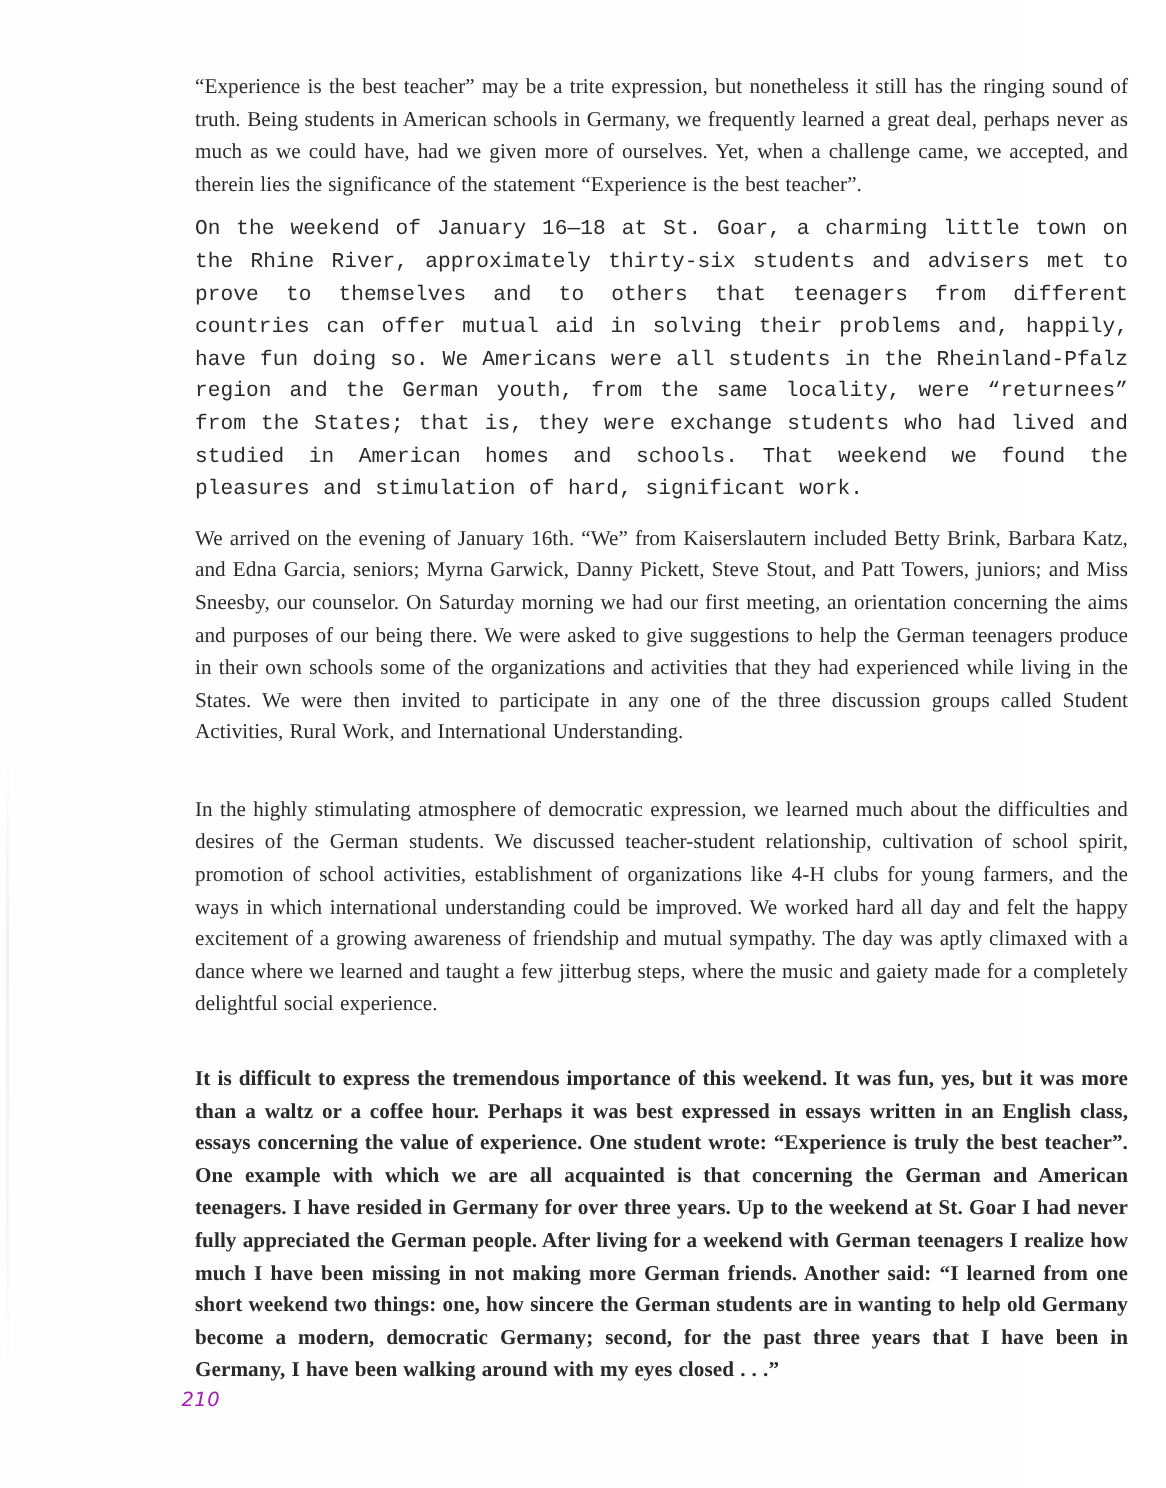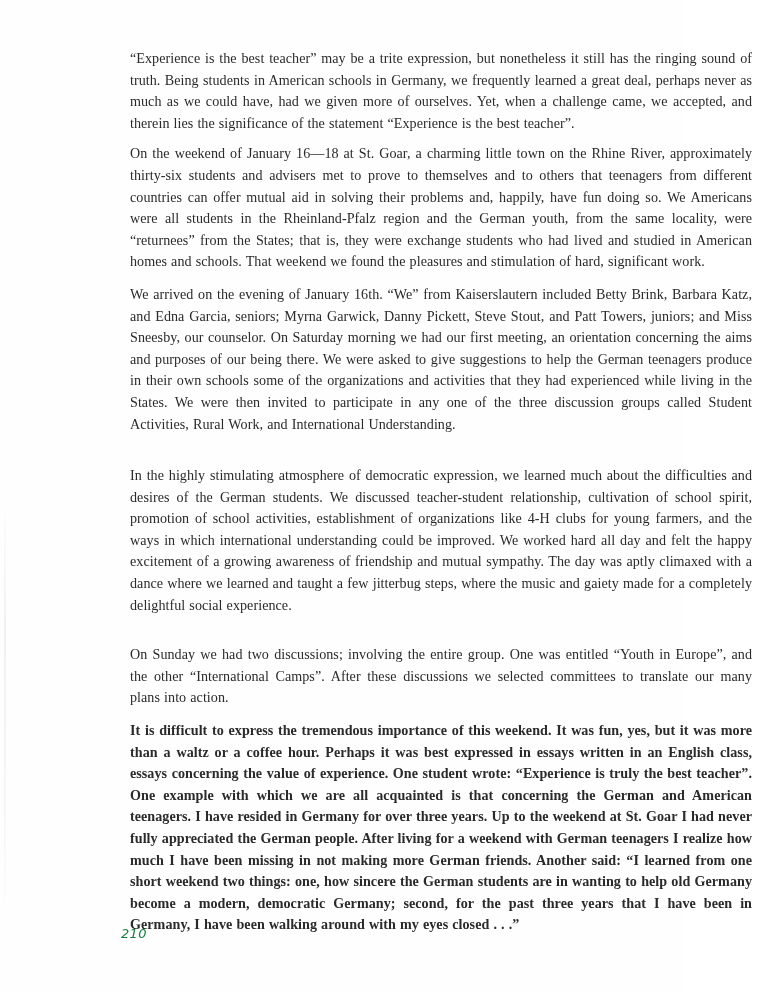--- a/index.html
+++ b/index.html
@@ -32,33 +32,33 @@
     .para {
       margin: 0 0 11px 0;
       font-size: 14.1px;
       line-height: 21.6px;
       text-align: justify;
       letter-spacing: 0.05px;
       word-spacing: 0.5px;
       hyphens: manual;
     }
     .para.p1 { margin-bottom: 9px; }
-    .para.p2 { margin-bottom: 11px; }
+    .para.p2 { margin-bottom: 11px; font-family: Liberation Mono, monospace; }
     .para.p3 { margin-bottom: 30px; }
     .para.p4 { margin-bottom: 28px; }
     .para.p5 { margin-bottom: 11px; }
     .para.p6 { margin-bottom: 9px; font-weight: bold; }
     .page-number {
       position: absolute;
       left: 121px;
       top: 926px;
       font-family: "DejaVu Sans", "Liberation Sans", sans-serif;
       font-style: italic;
       font-size: 13px;
-      color: #15803d;
+      color: #a21caf;
       letter-spacing: 0.3px;
     }
     .scan-edge {
       position: absolute;
       left: 4px;
       top: 500px;
       width: 2px;
       height: 420px;
       background: linear-gradient(to bottom, rgba(230,230,230,0) 0%, rgba(232,232,232,0.6) 30%, rgba(236,236,236,0.5) 70%, rgba(240,240,240,0) 100%);
     }
@@ -67,18 +67,17 @@
 <body>
 
 <div class="page">
   <div class="scan-edge"></div>
 
   <div class="text-block">
     <p class="para p1">“Experience is the best teacher” may be a trite expression, but nonetheless it still has the ringing sound of truth. Being students in American schools in Germany, we frequently learned a great deal, perhaps never as much as we could have, had we given more of ourselves. Yet, when a challenge came, we accepted, and therein lies the significance of the statement “Experience is the best teacher”.</p>
     <p class="para p2">On the weekend of January 16—18 at St. Goar, a charming little town on the Rhine River, approximately thirty-six students and advisers met to prove to themselves and to others that teenagers from different countries can offer mutual aid in solving their problems and, happily, have fun doing so. We Ameri­cans were all students in the Rheinland-Pfalz region and the German youth, from the same locality, were “returnees” from the States; that is, they were exchange students who had lived and studied in American homes and schools. That weekend we found the pleasures and stimulation of hard, significant work.</p>
     <p class="para p3">We arrived on the evening of January 16th. “We” from Kaiserslautern included Betty Brink, Barbara Katz, and Edna Garcia, seniors; Myrna Garwick, Danny Pickett, Steve Stout, and Patt Towers, juniors; and Miss Sneesby, our counselor. On Saturday morning we had our first meeting, an orientation concern­ing the aims and purposes of our being there. We were asked to give suggestions to help the German teenagers produce in their own schools some of the organizations and activities that they had experienced while living in the States. We were then invited to participate in any one of the three discussion groups called Student Activities, Rural Work, and International Understanding.</p>
     <p class="para p4">In the highly stimulating atmosphere of democratic expression, we learned much about the difficulties and desires of the German students. We discussed teacher-student relationship, cultivation of school spirit, promotion of school activities, establishment of organizations like 4-H clubs for young farmers, and the ways in which international understanding could be improved. We worked hard all day and felt the happy excitement of a growing awareness of friendship and mutual sympathy. The day was aptly climaxed with a dance where we learned and taught a few jitterbug steps, where the music and gaiety made for a completely delightful social experience.</p>
-    <p class="para p5">On Sunday we had two discussions; involving the entire group. One was entitled “Youth in Europe”, and the other “International Camps”. After these discussions we selected committees to translate our many plans into action.</p>
     <p class="para p6">It is difficult to express the tremendous importance of this weekend. It was fun, yes, but it was more than a waltz or a coffee hour. Perhaps it was best expressed in essays written in an English class, essays concerning the value of experience. One student wrote: “Experience is truly the best teacher”. One example with which we are all acquainted is that concerning the German and American teenagers. I have resided in Germany for over three years. Up to the weekend at St. Goar I had never fully appreciated the German people. After living for a weekend with German teenagers I realize how much I have been missing in not making more German friends. Another said: “I learned from one short weekend two things: one, how sincere the German students are in wanting to help old Germany become a modern, democratic Germany; second, for the past three years that I have been in Germany, I have been walk­ing around with my eyes closed . . .”</p>
   </div>
 
   <div class="page-number">210</div>
 </div>
 
 </body></html>

